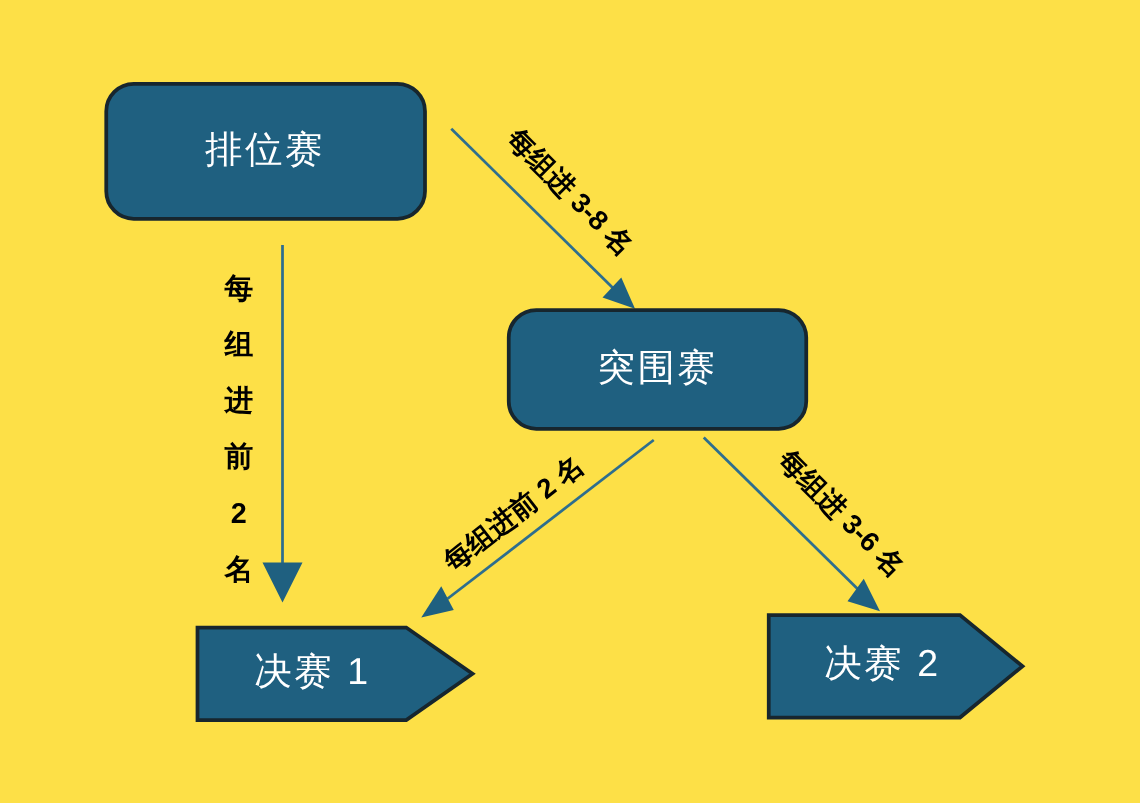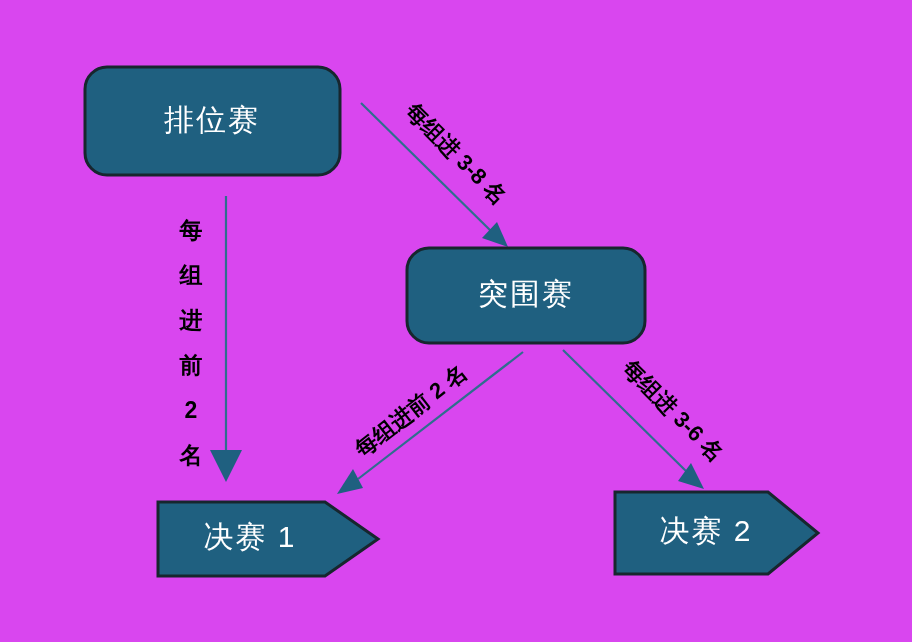--- a/index.html
+++ b/index.html
@@ -8,21 +8,21 @@
     padding: 0;
     background: #ffffff;
   }
   body {
     font-family: "Liberation Sans", "DejaVu Sans", sans-serif;
   }
   #canvas {
     position: relative;
     width: 912px;
     height: 642px;
-    background: #d946ef;
+    background: #fde047;
     overflow: hidden;
   }
   svg.layer {
     position: absolute;
     left: 0;
     top: 0;
     width: 912px;
     height: 642px;
   }
   .node-label {

